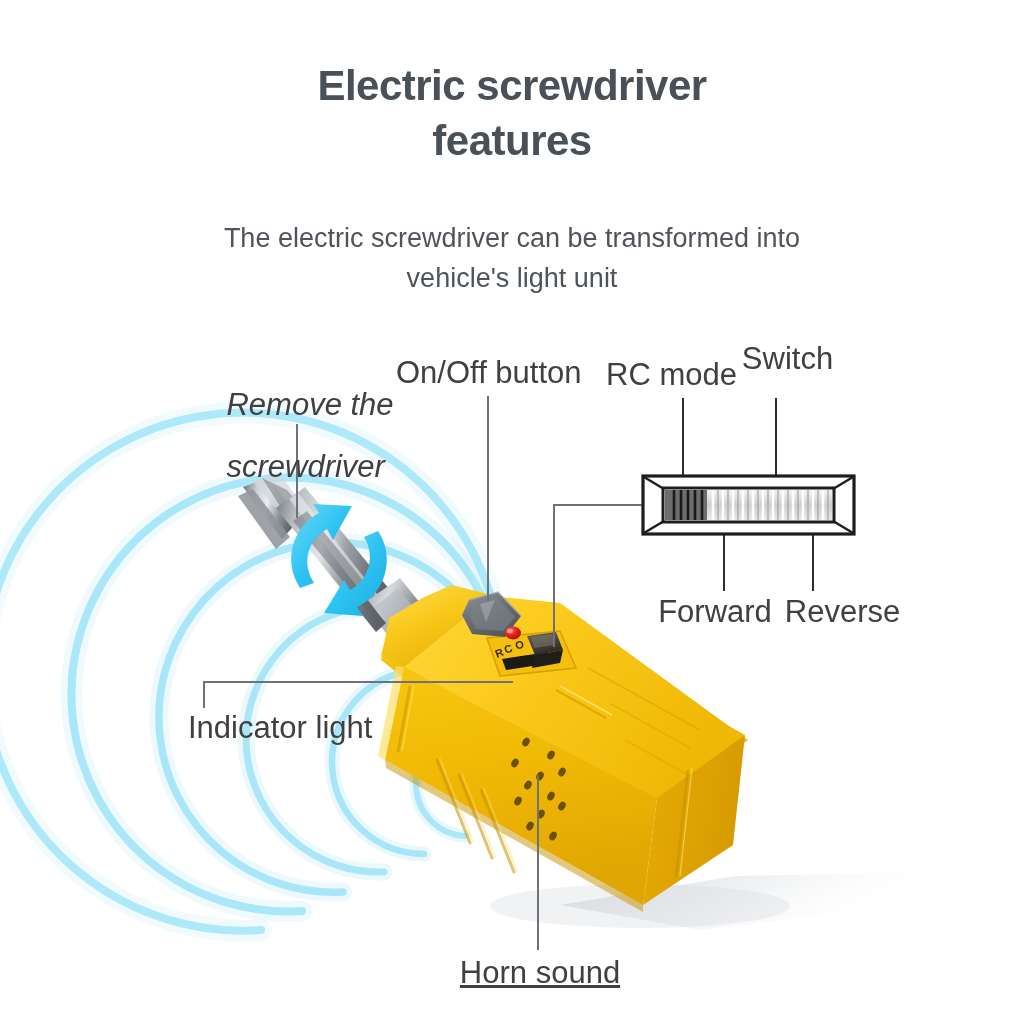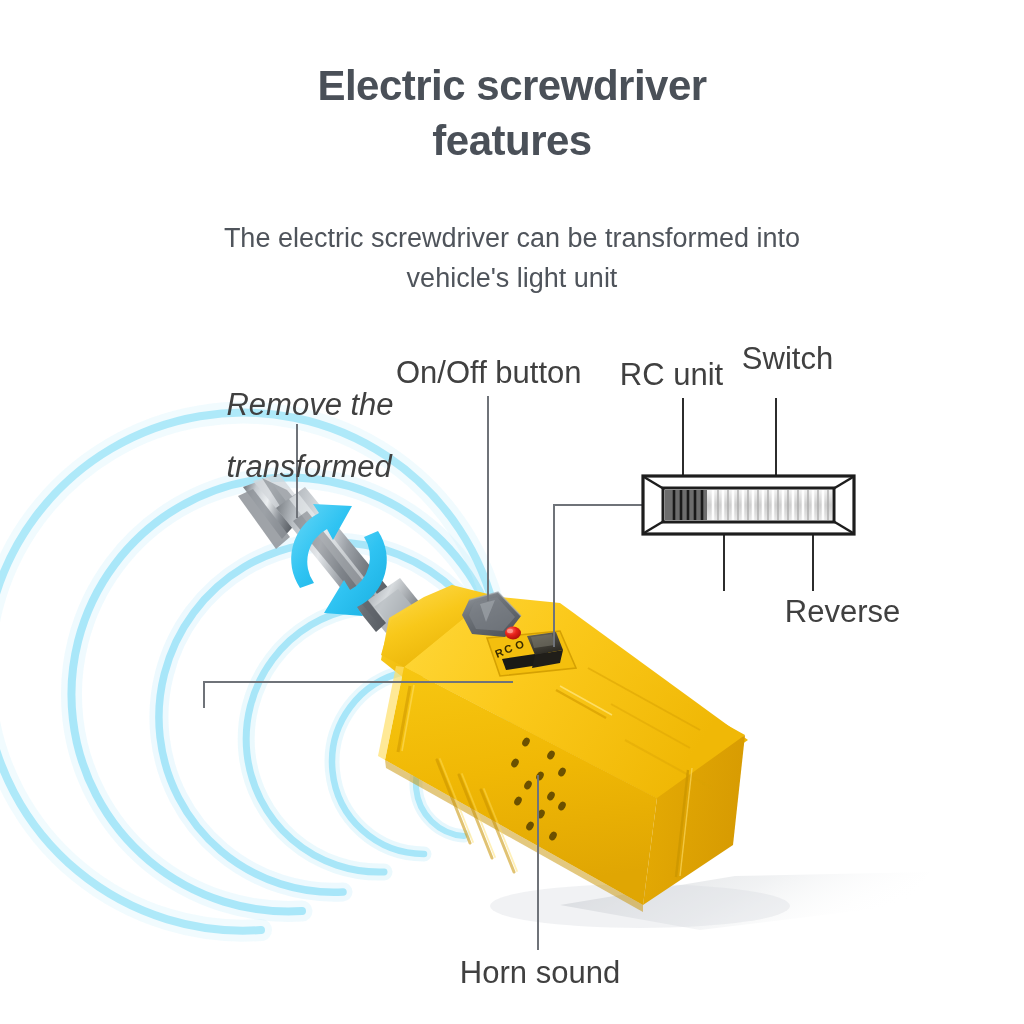--- a/index.html
+++ b/index.html
@@ -38,21 +38,21 @@
   }
   .lbl.twoline{line-height:31px;}
 
   #lbl-remove{left:192px;top:358px;width:180px;font-style:italic;}
   #lbl-onoff{left:396px;top:358px;width:180px;}
   #lbl-rc{left:604px;top:360px;width:135px;}
   #lbl-switch{left:735px;top:344px;width:105px;}
   #lbl-forward{left:645px;top:597px;width:140px;}
   #lbl-reverse{left:775px;top:597px;width:135px;}
   #lbl-indicator{left:188px;top:713px;width:190px;text-align:left;}
-  #lbl-horn{left:455px;top:958px;width:170px;}
+  #lbl-horn{left:455px;top:958px;width:170px;text-decoration:underline;}
 
   
   .ln{position:absolute;background:#6f7379;}
   .lnv{width:1.6px;}
   .lnh{height:1.6px;}
 
   
   #ln-remove{left:296px;top:424px;height:94px;}
   
   #ln-onoff{left:487px;top:396px;height:205px;}
@@ -369,21 +369,23 @@
       <line x1="147" y1="16" x2="147" y2="46"></line>
       <line x1="157" y1="16" x2="157" y2="46"></line>
       <line x1="167" y1="16" x2="167" y2="46"></line>
       <line x1="177" y1="16" x2="177" y2="46"></line>
       <line x1="187" y1="16" x2="187" y2="46"></line>
     </g>
   </svg>
 
   <div class="lbl twoline" id="lbl-remove">
     <span>Remove the</span><br>
-    <span>transformed</span>
+    <span>screwdriver</span>
   </div>
   <div class="lbl" id="lbl-onoff">On/Off button</div>
-  <div class="lbl" id="lbl-rc">RC unit</div>
+  <div class="lbl" id="lbl-rc">RC mode</div>
   <div class="lbl" id="lbl-switch">Switch</div>
+  <div class="lbl" id="lbl-forward">Forward</div>
   <div class="lbl" id="lbl-reverse">Reverse</div>
+  <div class="lbl" id="lbl-indicator">Indicator light</div>
   <div class="lbl" id="lbl-horn">Horn sound</div>
 
 </div>
 
 </body></html>

